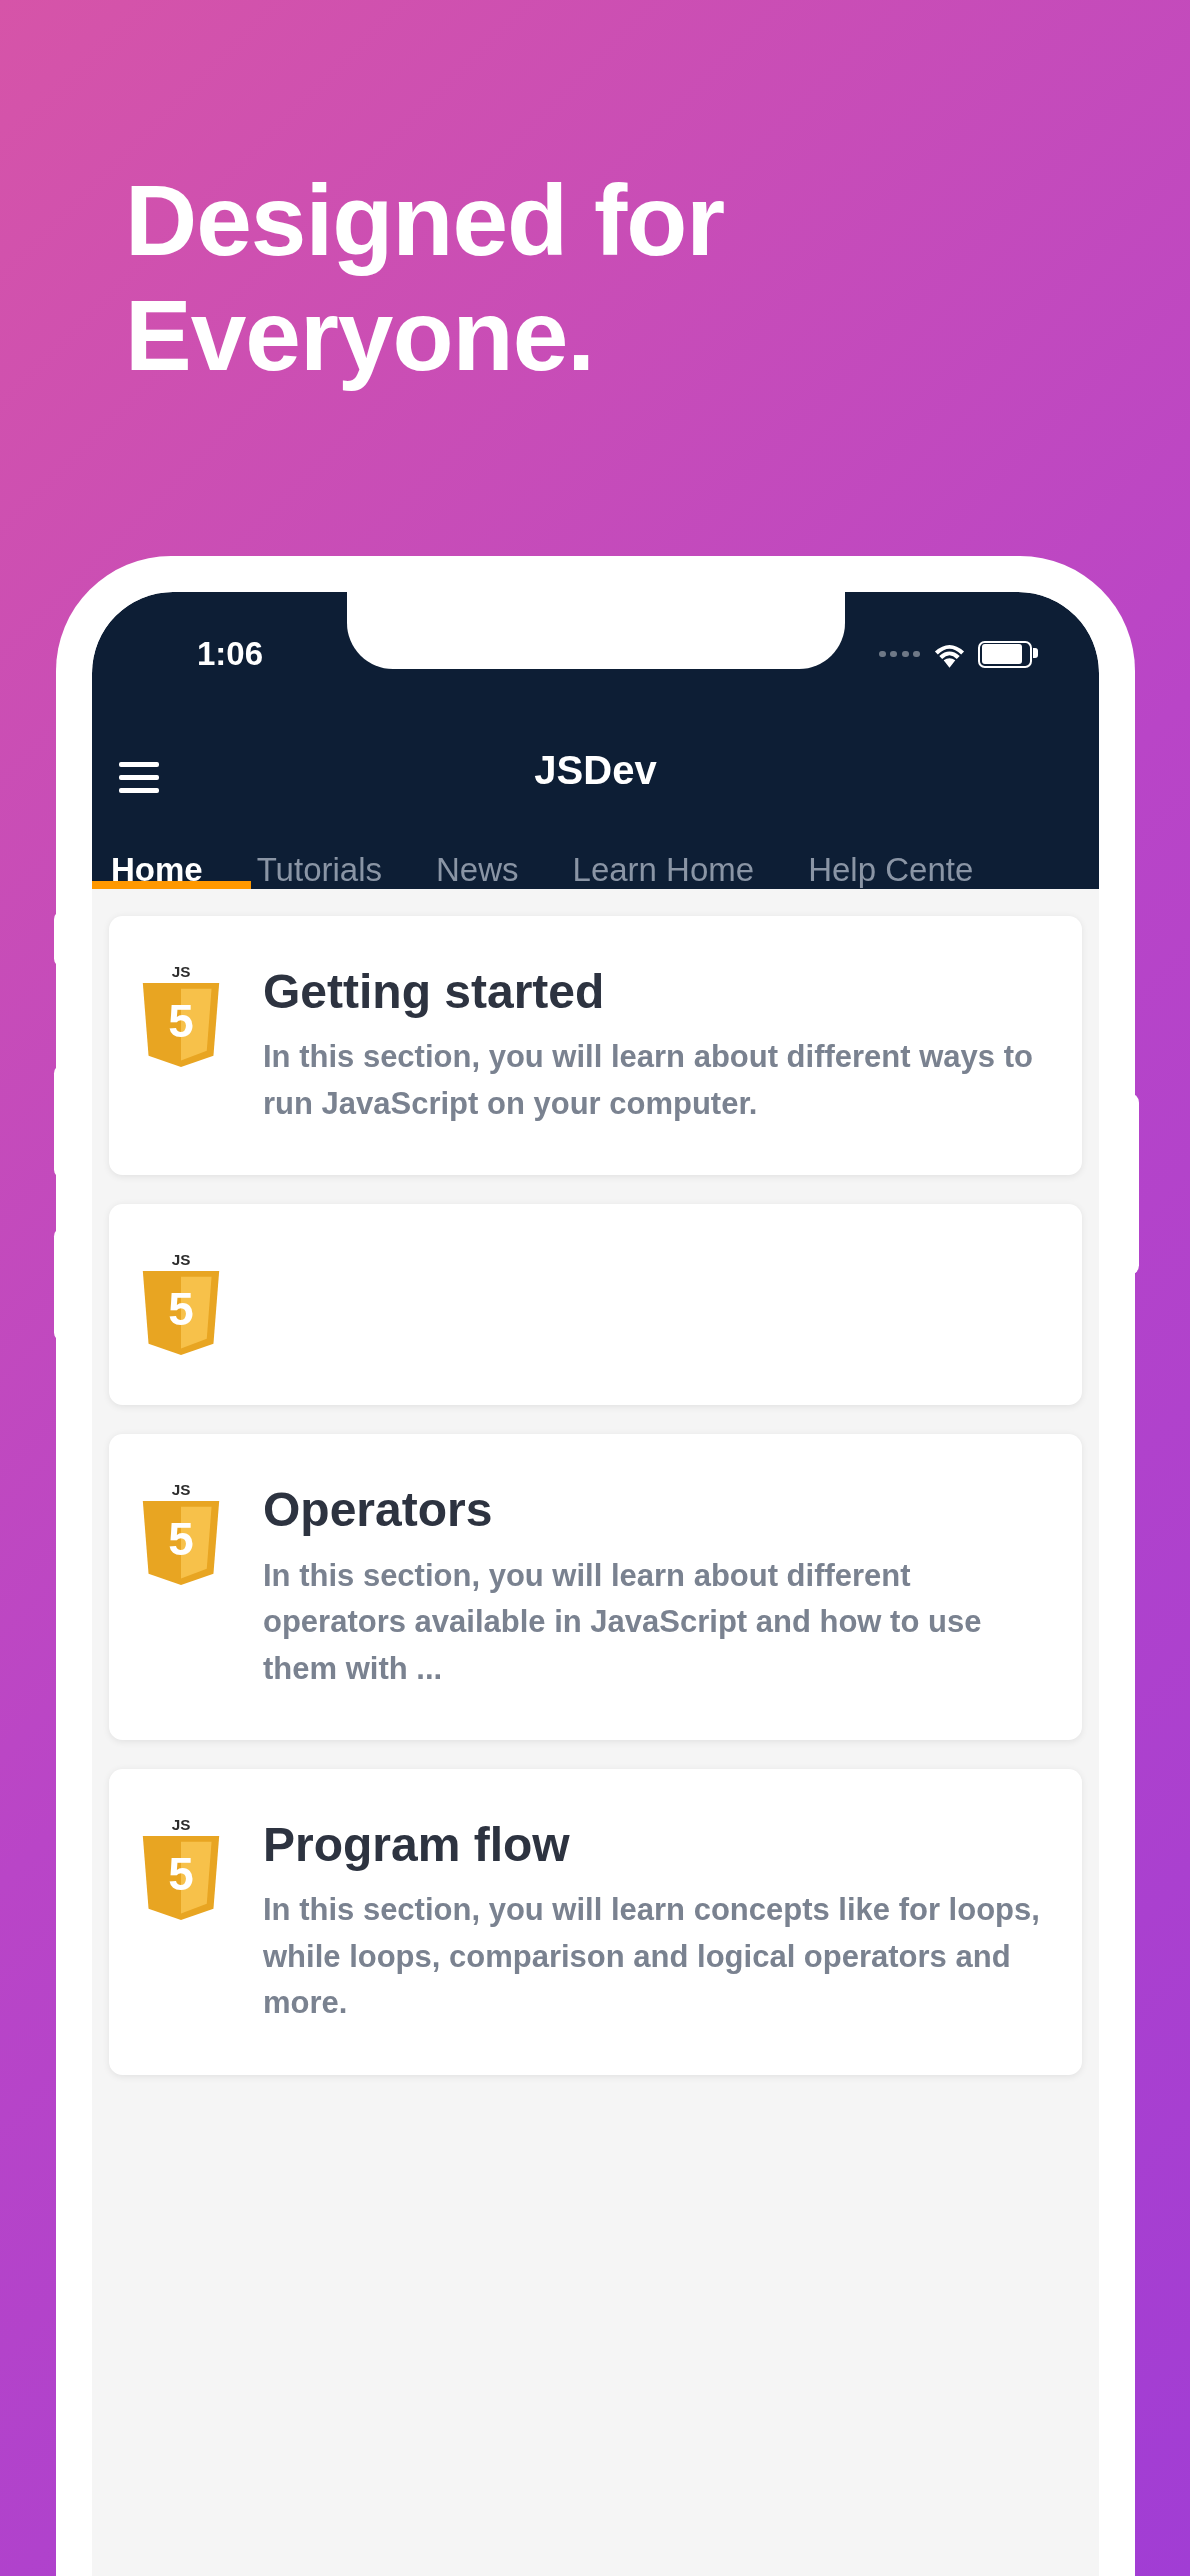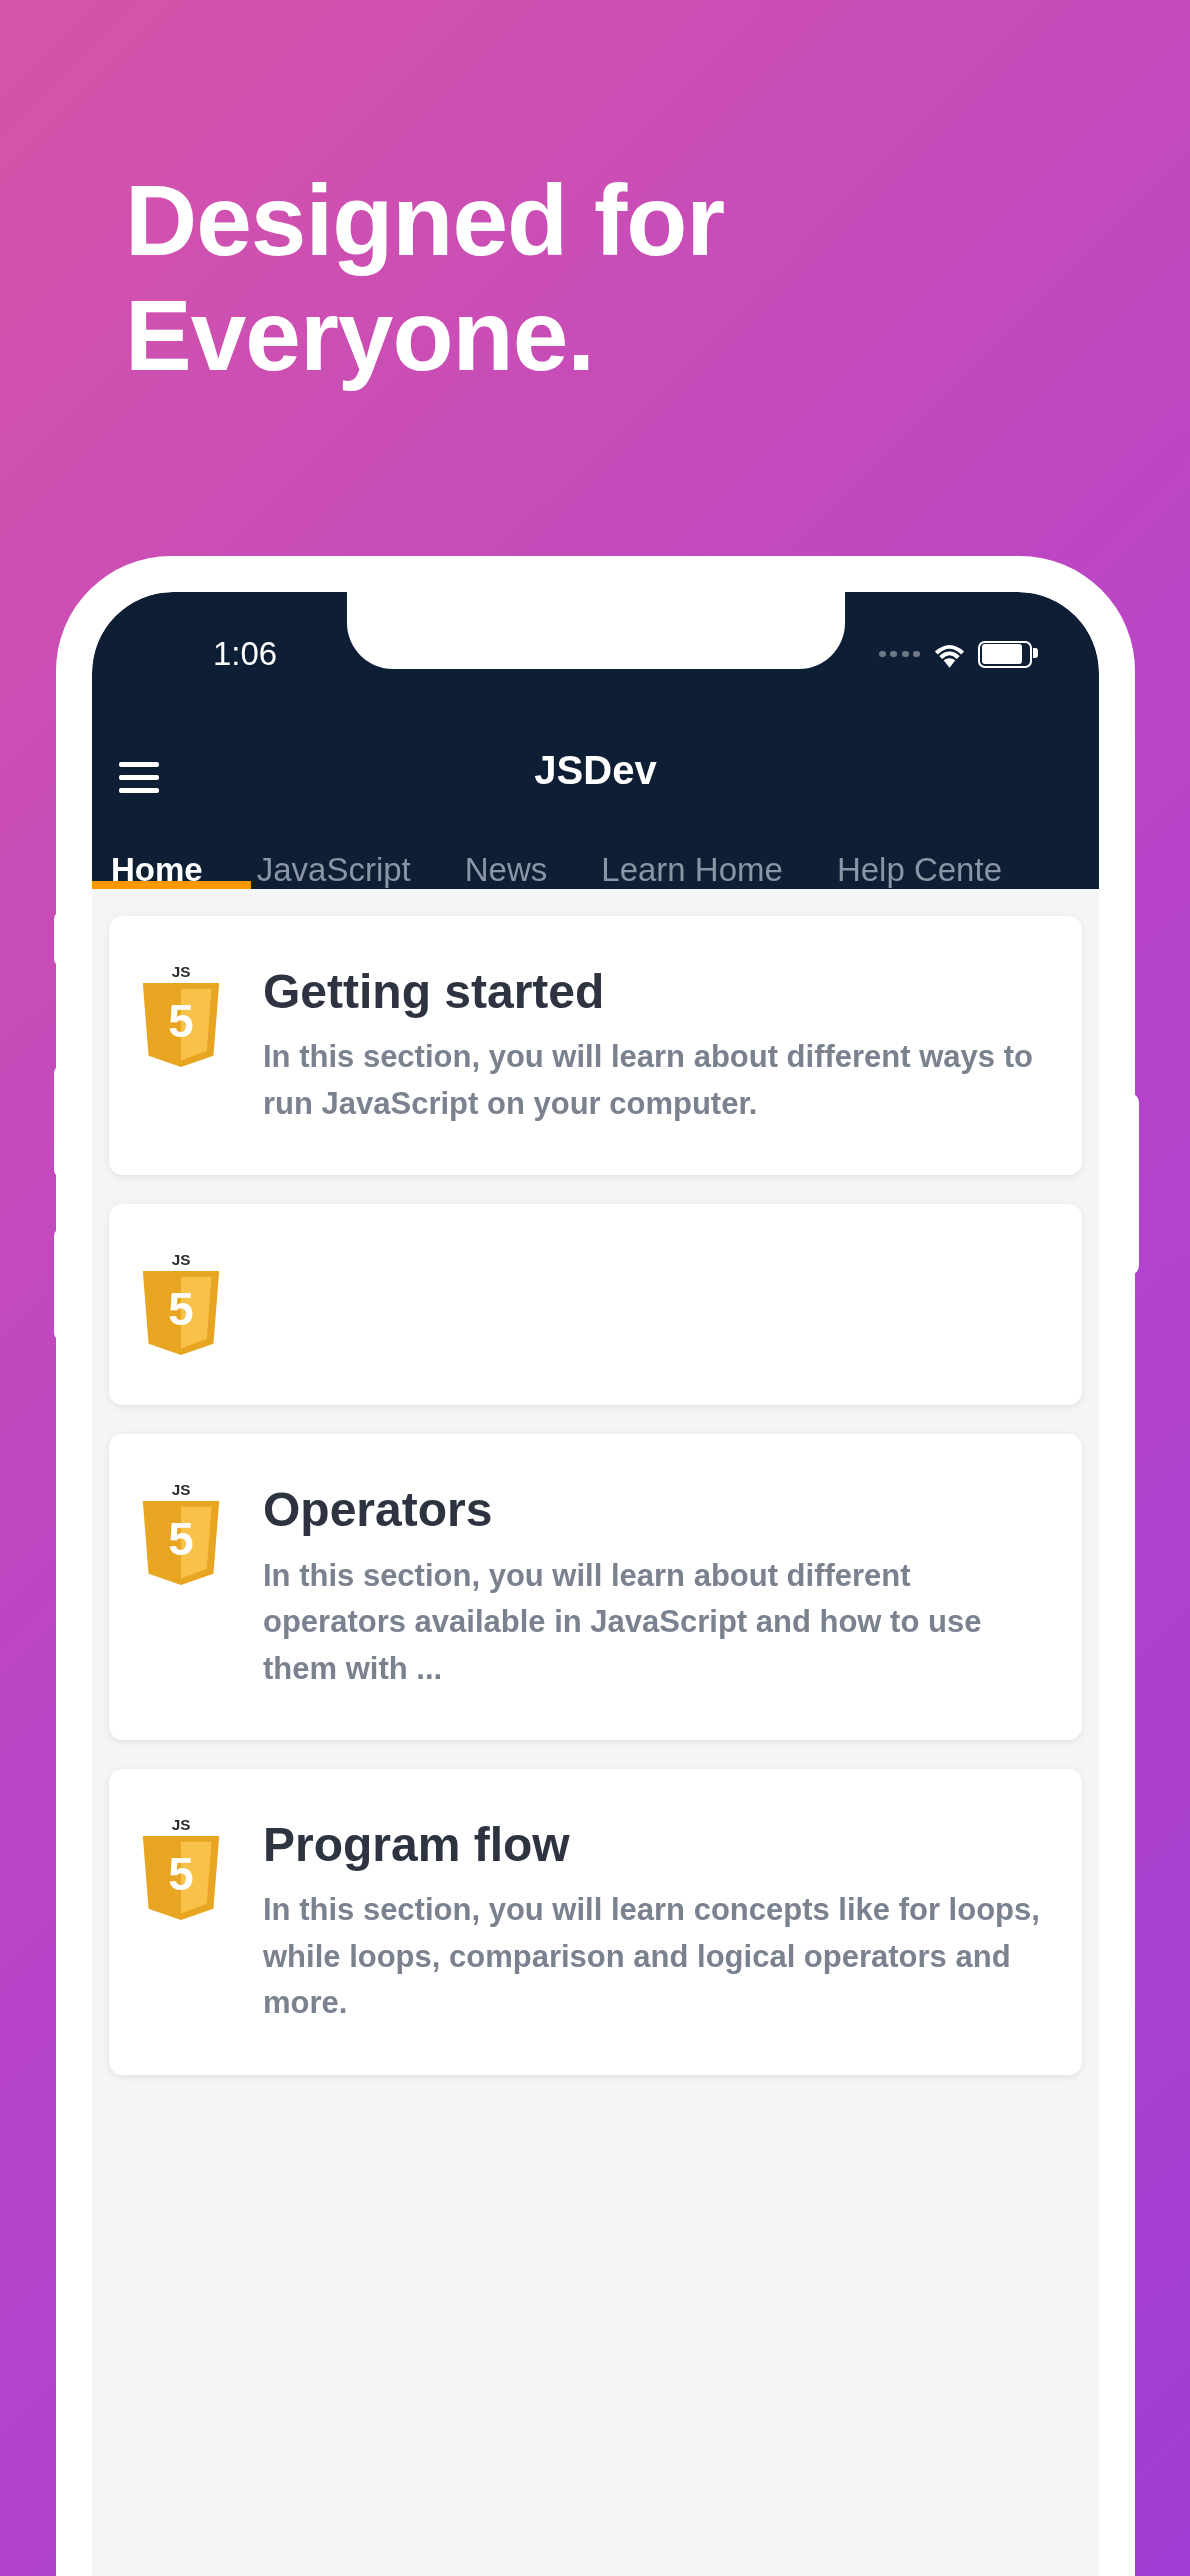--- a/index.html
+++ b/index.html
@@ -76,22 +76,22 @@
       height: 48px;
       display: flex;
       justify-content: space-between;
       align-items: center;
       padding: 0 67px;
       color: #ffffff;
     }
 
     .status-time {
       font-size: 33px;
-      font-weight: 400;
-      margin-left: 54px;
+      font-weight: 700;
+      margin-left: 38px;
     }
 
     .status-icons {
       display: flex;
       align-items: center;
       gap: 11.5px;
     }
 
     .signal-dots {
       display: flex;
@@ -287,21 +287,21 @@
           <div class="menu-line"></div>
           <div class="menu-line"></div>
         </div>
         <div class="app-title">JSDev</div>
       </div>
     </div>
 
     <div class="tabs-bar">
       <div class="tab-indicator"></div>
       <div class="tab tab-active">Home</div>
-      <div class="tab">JavaScript</div>
+      <div class="tab">Tutorials</div>
       <div class="tab">News</div>
       <div class="tab">Learn Home</div>
       <div class="tab">Help Cente</div>
     </div>
 
     <div class="content-area">
 
       <div class="card">
         <svg class="card-icon" viewBox="0 0 96 110">
           <text x="48" y="14" text-anchor="middle" font-size="16" font-weight="900" fill="#2d2d2d">JS</text>

